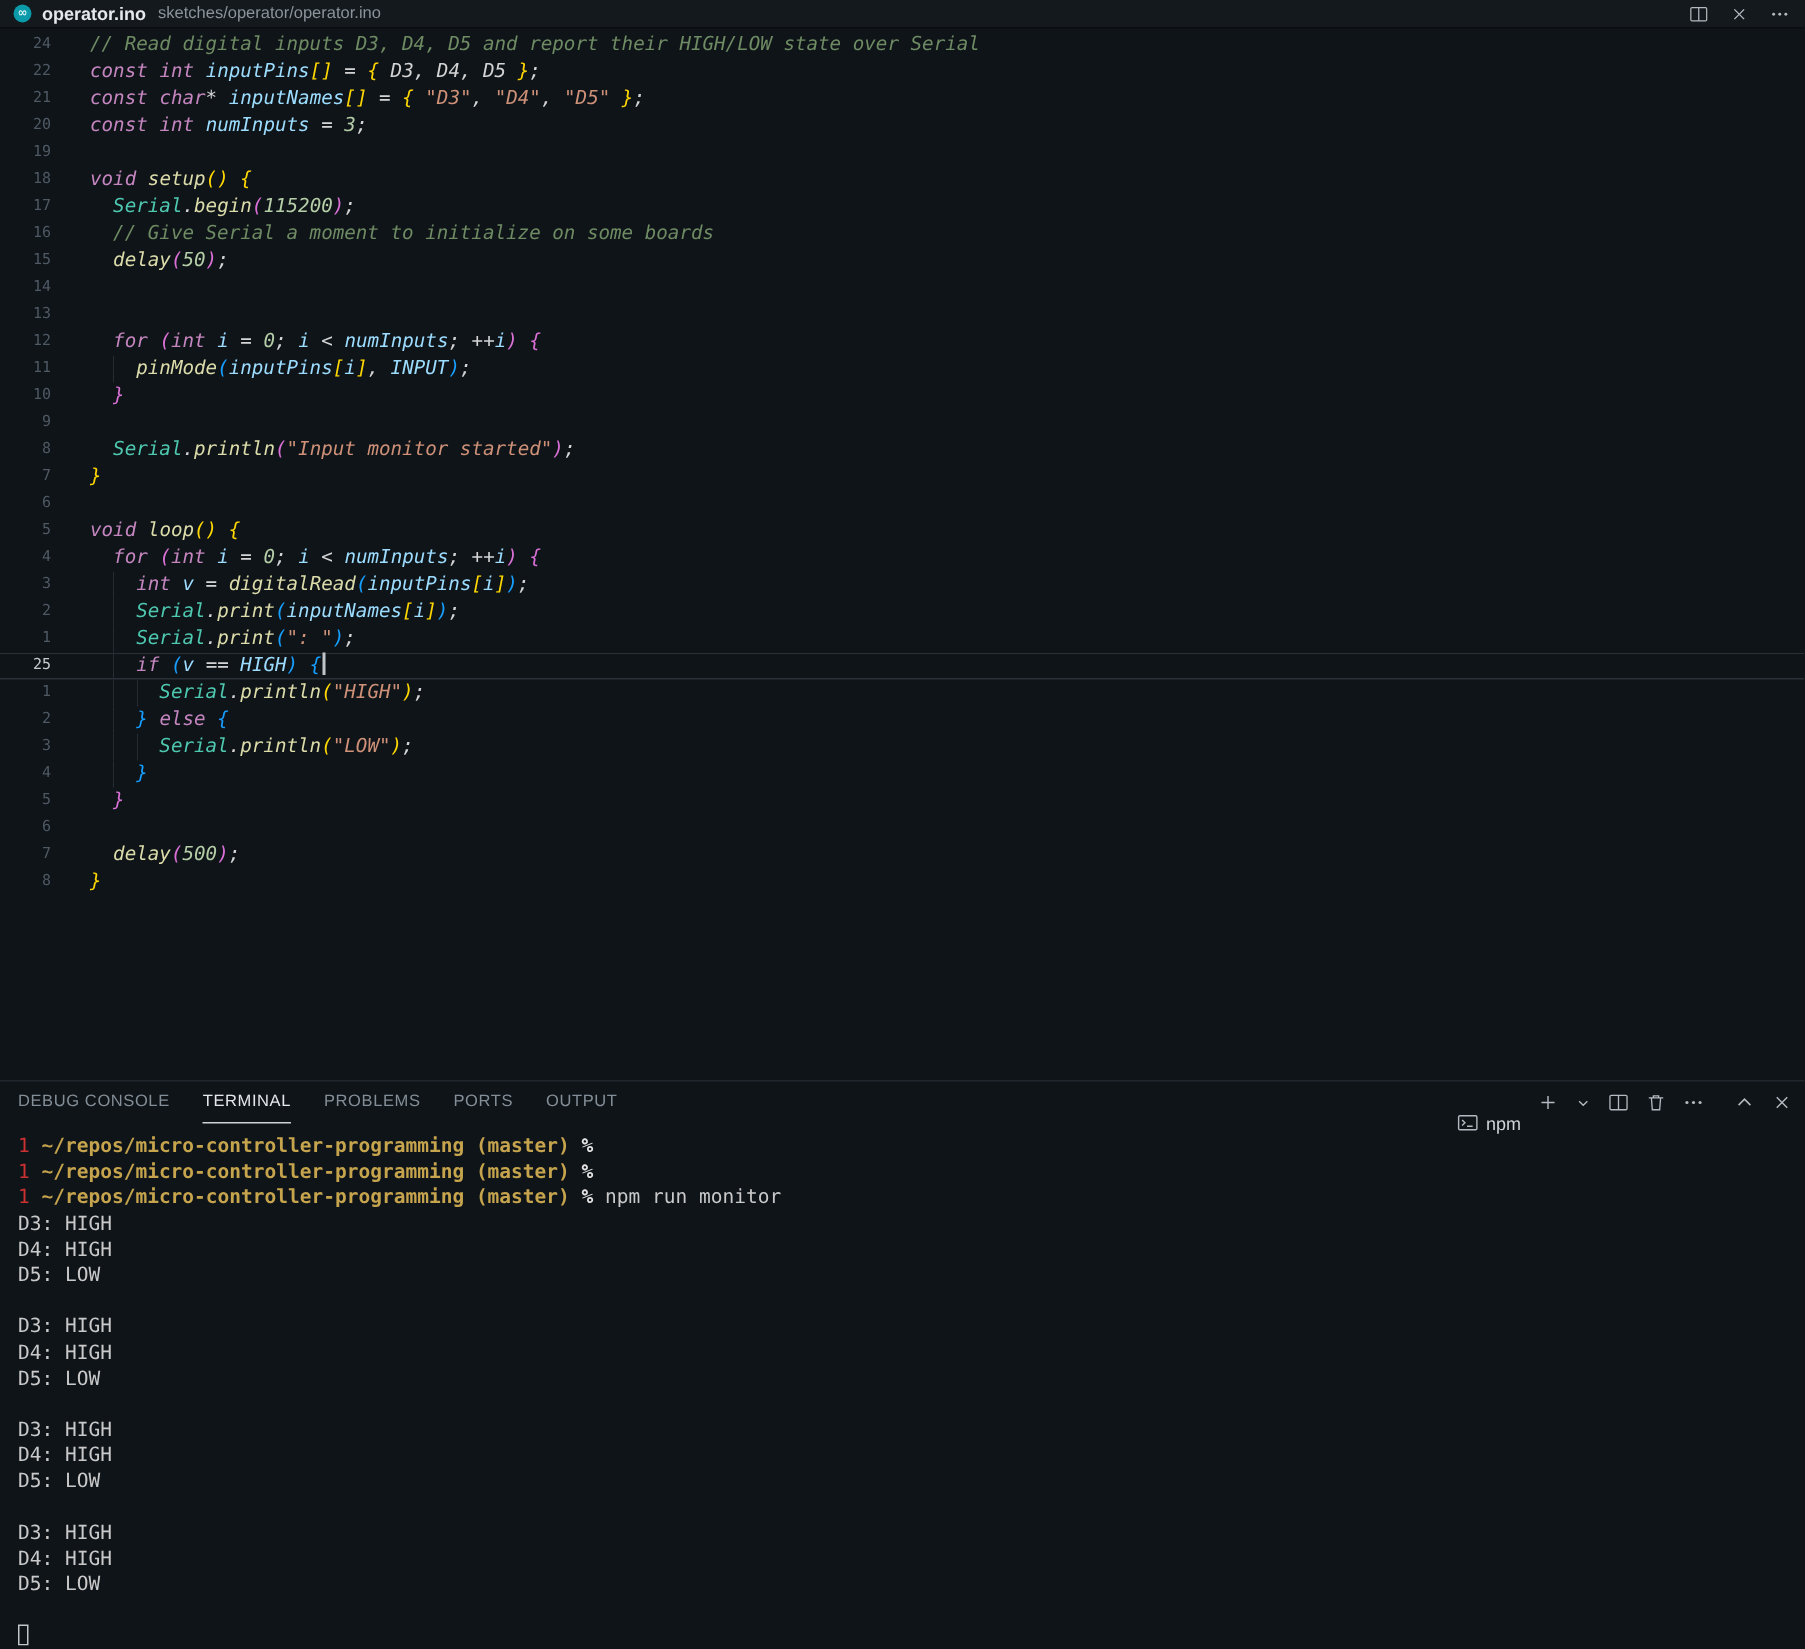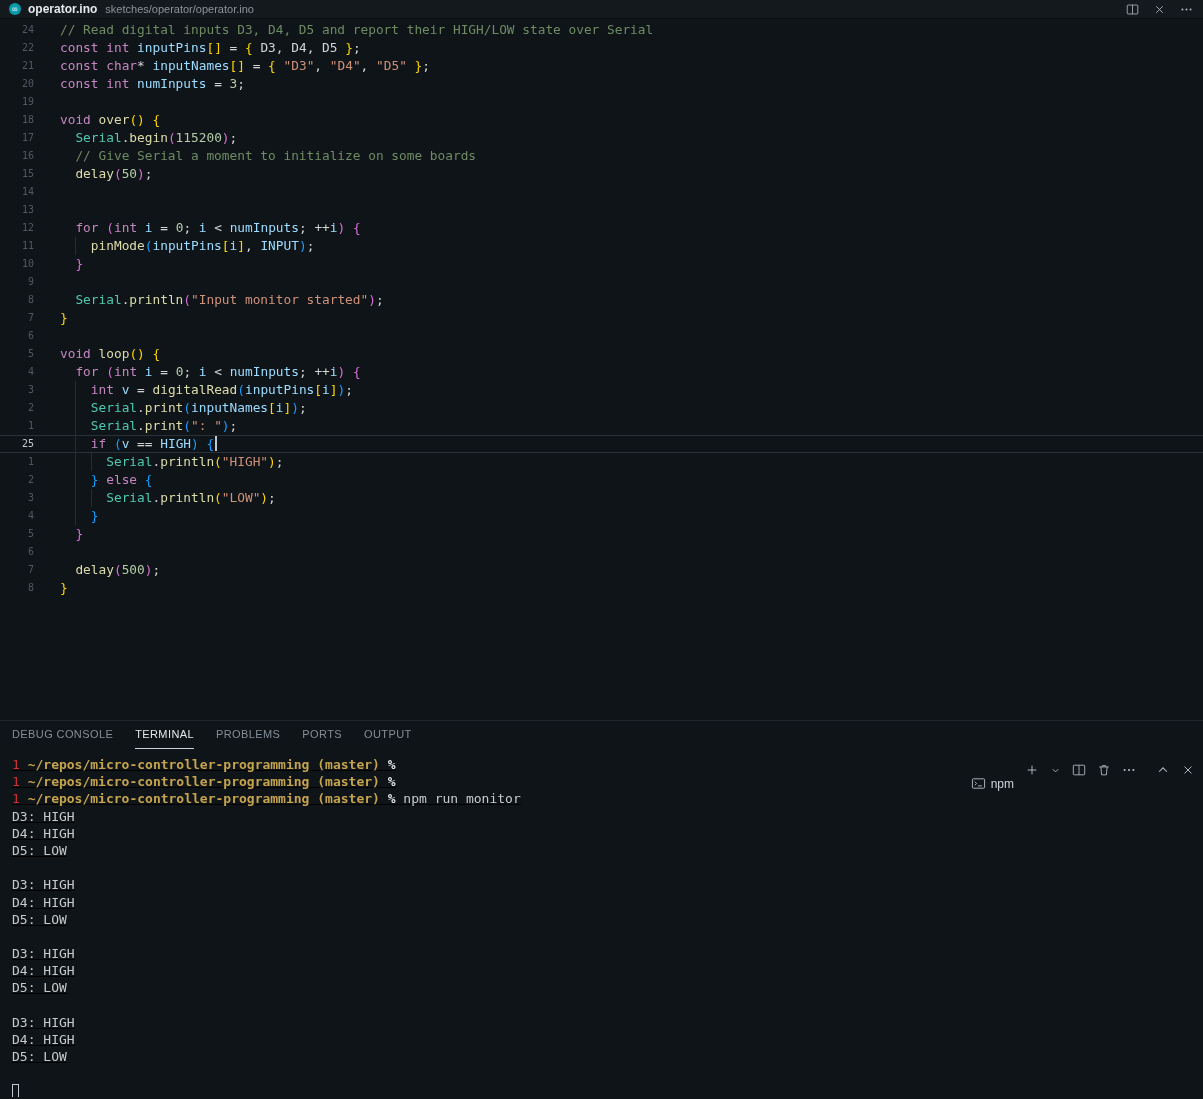--- a/index.html
+++ b/index.html
@@ -28,44 +28,44 @@
   .tb-actions{margin-left:auto;display:flex;align-items:center;gap:14px;color:var(--ui-icon);}
   .ibtn{display:flex;align-items:center;justify-content:center;cursor:default;color:var(--ui-icon);}
   .ibtn svg{display:block}
 
   
   .editor{height:701px;padding-top:2px;overflow:hidden;position:relative;}
   .cl{display:flex;height:18px;line-height:18px;font-size:12.8px;white-space:pre;}
   .cl.cur{box-shadow:inset 0 1px 0 var(--ui-current-line-border),inset 0 -1px 0 var(--ui-current-line-border);}
   .ln{width:34px;flex:none;text-align:right;color:var(--ui-line-number);font-size:10px;}
   .cl.cur .ln{color:var(--ui-line-number-active);}
-  .ct{margin-left:26px;white-space:pre;}
+  .ct{margin-left:26px;white-space:pre;font-style:italic;}
   .indu{display:inline-block;width:2ch;height:18px;vertical-align:top;}
   .indu.ig{box-shadow:inset 1px 0 0 var(--ui-indent-guide);}
   .caret{display:inline-block;width:2px;height:15px;background:#c0c5ca;vertical-align:-3px;margin-left:1px;}
   .t-com{color:var(--tok-com)} .t-kw{color:var(--tok-kw)} .t-fn{color:var(--tok-fn)}
   .t-cls{color:var(--tok-cls)} .t-var{color:var(--tok-var)} .t-num{color:var(--tok-num)}
   .t-str{color:var(--tok-str)} .t-pun{color:var(--tok-pun)}
   .t-b1{color:var(--tok-b1)} .t-b2{color:var(--tok-b2)} .t-b3{color:var(--tok-b3)}
 
   
   .panel{height:377px;border-top:1px solid var(--ui-panel-border);}
-  .ptabbar{height:28px;display:flex;align-items:stretch;padding:0 8px 0 12px;flex-direction:column;}
+  .ptabbar{height:28px;display:flex;align-items:stretch;padding:0 8px 0 12px;}
   .ptabs{display:flex;align-items:stretch;}
   .ptab{font:11px "Liberation Sans",sans-serif;letter-spacing:.4px;color:var(--ui-tab-inactive);
         line-height:27px;height:28px;margin-right:22px;border-bottom:1px solid transparent;cursor:default;}
   .ptab.active{color:var(--ui-tab-active);border-bottom-color:#ccd2d8;}
   .pactions{margin-left:auto;display:flex;align-items:center;gap:11px;color:var(--ui-icon);}
   .pa-group{display:flex;align-items:center;gap:5px;color:var(--ui-icon);margin-top:27px;}
   .npm{font:12px "Liberation Sans",sans-serif;color:#cfd4d9;}
   .mleft{margin-left:9px;}
 
   
   .term{height:348px;padding:7px 0 0 12px;overflow:hidden;font-size:13px;}
-  .tl{height:17.2px;line-height:17.2px;white-space:pre;text-decoration:underline;}
+  .tl{height:17.2px;line-height:17.2px;white-space:pre;}
   .t-tdef{color:var(--tok-tdef)} .t-tred{color:var(--tok-tred)}
   .t-tyel{color:var(--tok-tyel);font-weight:bold}
   .t-tpct{color:var(--tok-tpct);font-weight:bold}
   .tcursor{display:inline-block;width:7px;height:14px;border:1px solid #c0c6cb;vertical-align:-2px;}
 </style>
 </head>
 <body>
 
 <div class="app">
 
@@ -95,21 +95,21 @@
     </div>
   </div>
 
   <div class="editor">
     <div>
         <div class="cl"><span class="ln">24</span><span class="ct"><span class="t-com">// Read digital inputs D3, D4, D5 and report their HIGH/LOW state over Serial</span></span></div>
         <div class="cl"><span class="ln">22</span><span class="ct"><span class="t-kw">const</span><span class="t-pun"> </span><span class="t-kw">int</span><span class="t-pun"> </span><span class="t-var">inputPins</span><span class="t-b1">[]</span><span class="t-pun"> = </span><span class="t-b1">{</span><span class="t-pun"> D3, D4, D5 </span><span class="t-b1">}</span><span class="t-pun">;</span></span></div>
         <div class="cl"><span class="ln">21</span><span class="ct"><span class="t-kw">const</span><span class="t-pun"> </span><span class="t-kw">char</span><span class="t-pun">* </span><span class="t-var">inputNames</span><span class="t-b1">[]</span><span class="t-pun"> = </span><span class="t-b1">{</span><span class="t-pun"> </span><span class="t-str">"D3"</span><span class="t-pun">, </span><span class="t-str">"D4"</span><span class="t-pun">, </span><span class="t-str">"D5"</span><span class="t-pun"> </span><span class="t-b1">}</span><span class="t-pun">;</span></span></div>
         <div class="cl"><span class="ln">20</span><span class="ct"><span class="t-kw">const</span><span class="t-pun"> </span><span class="t-kw">int</span><span class="t-pun"> </span><span class="t-var">numInputs</span><span class="t-pun"> = </span><span class="t-num">3</span><span class="t-pun">;</span></span></div>
         <div class="cl"><span class="ln">19</span><span class="ct"></span></div>
-        <div class="cl"><span class="ln">18</span><span class="ct"><span class="t-kw">void</span><span class="t-pun"> </span><span class="t-fn">over</span><span class="t-b1">()</span><span class="t-pun"> </span><span class="t-b1">{</span></span></div>
+        <div class="cl"><span class="ln">18</span><span class="ct"><span class="t-kw">void</span><span class="t-pun"> </span><span class="t-fn">setup</span><span class="t-b1">()</span><span class="t-pun"> </span><span class="t-b1">{</span></span></div>
         <div class="cl"><span class="ln">17</span><span class="ct"><span class="indu"></span><span class="t-cls">Serial</span><span class="t-pun">.</span><span class="t-fn">begin</span><span class="t-b2">(</span><span class="t-num">115200</span><span class="t-b2">)</span><span class="t-pun">;</span></span></div>
         <div class="cl"><span class="ln">16</span><span class="ct"><span class="indu"></span><span class="t-com">// Give Serial a moment to initialize on some boards</span></span></div>
         <div class="cl"><span class="ln">15</span><span class="ct"><span class="indu"></span><span class="t-fn">delay</span><span class="t-b2">(</span><span class="t-num">50</span><span class="t-b2">)</span><span class="t-pun">;</span></span></div>
         <div class="cl"><span class="ln">14</span><span class="ct"></span></div>
         <div class="cl"><span class="ln">13</span></div>
         <div class="cl"><span class="ln">12</span><span class="ct"><span class="indu"></span><span class="t-kw">for</span><span class="t-pun"> </span><span class="t-b2">(</span><span class="t-kw">int</span><span class="t-pun"> </span><span class="t-var">i</span><span class="t-pun"> = </span><span class="t-num">0</span><span class="t-pun">; </span><span class="t-var">i</span><span class="t-pun"> &lt; </span><span class="t-var">numInputs</span><span class="t-pun">; ++</span><span class="t-var">i</span><span class="t-b2">)</span><span class="t-pun"> </span><span class="t-b2">{</span></span></div>
         <div class="cl"><span class="ln">11</span><span class="ct"><span class="indu"></span><span class="indu ig"></span><span class="t-fn">pinMode</span><span class="t-b3">(</span><span class="t-var">inputPins</span><span class="t-b1">[</span><span class="t-var">i</span><span class="t-b1">]</span><span class="t-pun">, </span><span class="t-var">INPUT</span><span class="t-b3">)</span><span class="t-pun">;</span></span></div>
         <div class="cl"><span class="ln">10</span><span class="ct"><span class="indu"></span><span class="t-b2">}</span></span></div>
         <div class="cl"><span class="ln">9</span><span class="ct"></span></div>
         <div class="cl"><span class="ln">8</span><span class="ct"><span class="indu"></span><span class="t-cls">Serial</span><span class="t-pun">.</span><span class="t-fn">println</span><span class="t-b2">(</span><span class="t-str">"Input monitor started"</span><span class="t-b2">)</span><span class="t-pun">;</span></span></div>

